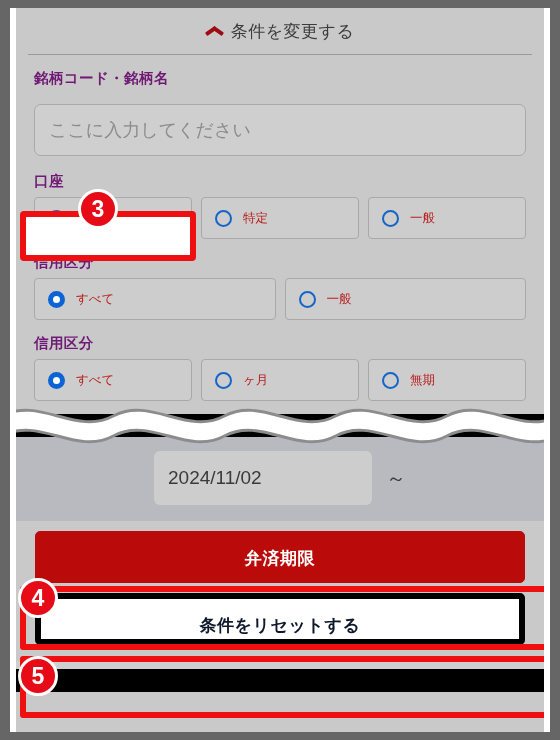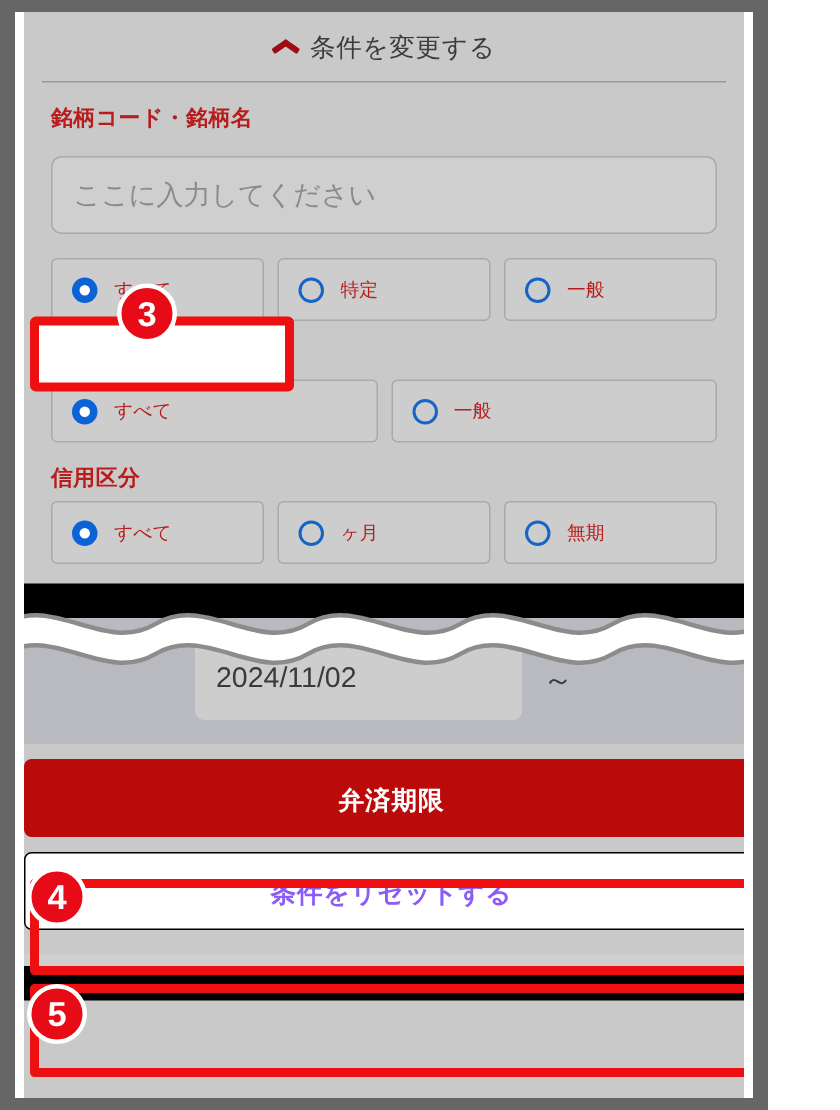--- a/index.html
+++ b/index.html
@@ -12,21 +12,21 @@
     height: 740px;
     font-family: "Liberation Sans", "DejaVu Sans", sans-serif;
     overflow: hidden;
     position: relative;
   }
 
   
   #screen {
     position: absolute;
     inset: 0;
-    width: 512px;
+    width: 560px;
     height: 740px;
     background: #666666;   
     box-sizing: border-box;
     padding: 8px 10px 8px 10px;
   }
   #white-frame {
     position: relative;
     width: 100%;
     height: 100%;
     background: #ffffff;   
@@ -76,21 +76,21 @@
   .hr {
     height: 1px;
     background: #9a9a9a;
     margin: 0 12px 0 12px;
   }
 
   
   .field-label {
     font-size: 14.5px;
     font-weight: bold;
-    color: #b91c1c;
+    color: #701a75;
     margin: 14px 0 6px 18px;
     letter-spacing: .4px;
   }
   .text-input {
     display: block;
     box-sizing: border-box;
     margin: 16px 18px;
     width: calc(100% - 36px);
     height: 52px;
     background: #cfcfcf;
@@ -204,22 +204,22 @@
     font-family: inherit;
     cursor: pointer;
   }
   .btn-primary {
     background: #bb0a0a;
     border: 1px solid #bb0a0a;
     color: #ffffff;
   }
   .btn-secondary {
     background: #ffffff;
-    border: 1px solid #000000;
-    color: #8b5cf6;
+    border: 6px solid #000000;
+    color: #0f172a;
   }
   .foot-strip {
     height: 8px;
     background: #cfcfcf;
   }
 
   
   .hl {
     position: absolute;
     box-sizing: border-box;
@@ -256,20 +256,21 @@
 
       <div class="header">
         <span class="chev-up"></span>
         <span class="header-title">条件を変更する</span>
       </div>
       <div class="hr"></div>
 
       <div class="field-label">銘柄コード・銘柄名</div>
       <input class="text-input" type="text" placeholder="ここに入力してください" style="">
 
+      <div class="field-label">口座</div>
       <div class="radio-row">
         <div class="radio-opt">
           <span class="rd on"></span>
           <span class="rd-label">すべて</span>
         </div>
         <div class="radio-opt">
           <span class="rd off"></span>
           <span class="rd-label">特定</span>
         </div>
         <div class="radio-opt">

